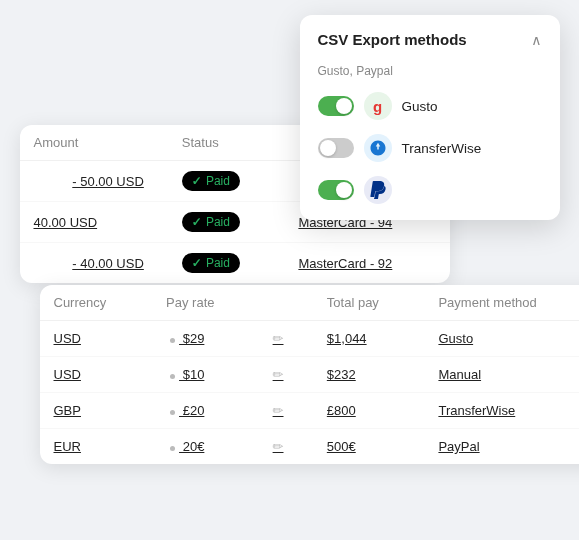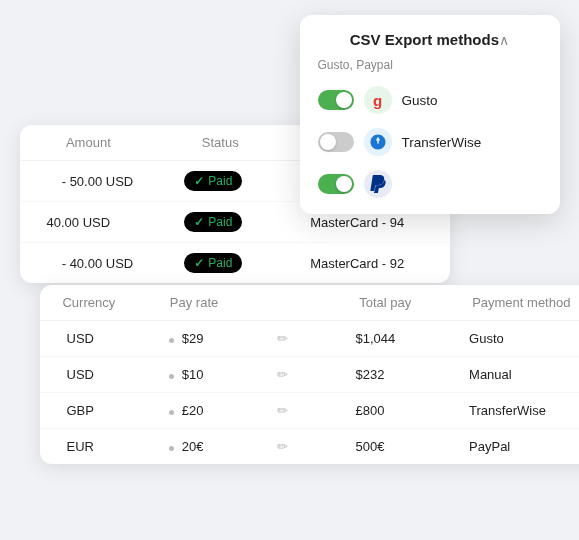--- a/index.html
+++ b/index.html
@@ -44,31 +44,32 @@
 
     table {
       width: 100%;
       border-collapse: collapse;
       font-size: 13px;
     }
 
     thead th {
       color: #888;
       font-weight: 500;
-      padding: 10px 4px;
-      text-align: center;
+      padding: 10px 14px;
+      text-align: left;
       border-bottom: 1px solid #f0f0f0;
       white-space: nowrap;
     }
 
     tbody td {
-      padding: 10px 27px;
+      padding: 10px 14px;
       color: #222;
       border-bottom: 1px solid #f7f7f7;
       white-space: nowrap;
+      text-decoration: underline;
     }
 
     tbody tr:last-child td {
       border-bottom: none;
     }
 
     .badge {
       display: inline-flex;
       align-items: center;
       gap: 4px;
@@ -109,22 +110,22 @@
       background: #fff;
       border-radius: 12px;
       box-shadow: 0 8px 30px rgba(0,0,0,0.15);
       padding: 16px 18px;
       z-index: 10;
     }
 
     .csv-popup-header {
       display: flex;
       align-items: center;
-      justify-content: center;
-      margin-bottom: 10px;
+      justify-content: space-between;
+      margin-bottom: 16px;
     }
 
     .csv-popup-title {
       font-size: 15px;
       font-weight: 600;
       color: #222;
     }
 
     .chevron-up {
       color: #888;

